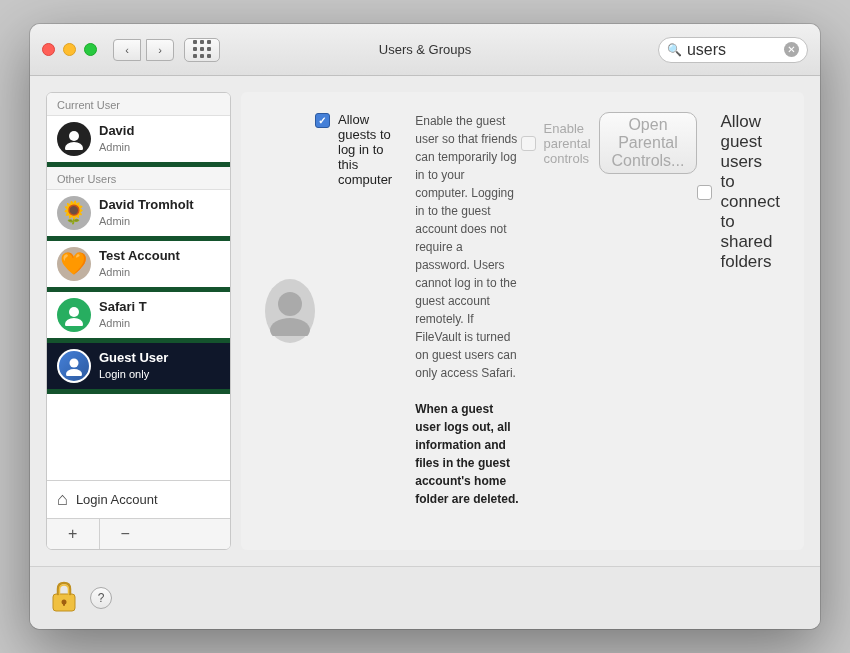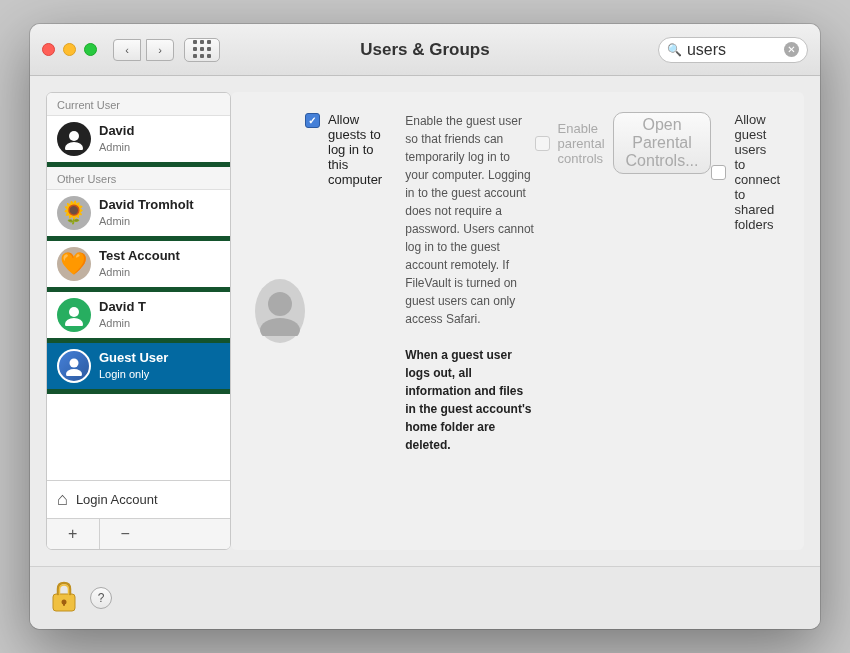--- a/index.html
+++ b/index.html
@@ -96,22 +96,22 @@
       width: 4px;
       height: 4px;
       background: #666;
       border-radius: 1px;
     }
 
     .title-text {
       position: absolute;
       left: 50%;
       transform: translateX(-50%);
-      font-size: 17px;
-      font-weight: 700;
+      font-size: 13px;
+      font-weight: 400;
       color: #333;
     }
 
     .search-box {
       margin-left: auto;
       display: flex;
       align-items: center;
       background: white;
       border: 1px solid #c0c0c0;
       border-radius: 14px;
@@ -148,21 +148,21 @@
       display: flex;
       align-items: center;
       justify-content: center;
       font-size: 10px;
     }
 
     
     .main-content {
       display: flex;
       padding: 16px;
-      gap: 0;
+      gap: 10px;
       min-height: 490px;
     }
 
     
     .sidebar {
       width: 185px;
       flex-shrink: 0;
       background: white;
       border: 1px solid #c8c8c8;
       border-radius: 6px;
@@ -182,21 +182,21 @@
     .user-item {
       display: flex;
       align-items: center;
       padding: 6px 10px;
       gap: 8px;
       cursor: pointer;
       border-bottom: 5px solid #14532d;
     }
 
     .user-item.selected {
-      background: #0369a1;
+      background: #0f172a;
     }
 
     .user-item.selected .user-name,
     .user-item.selected .user-role {
       color: white;
     }
 
     .user-avatar {
       width: 34px;
       height: 34px;
@@ -390,21 +390,21 @@
       cursor: default;
     }
 
     .shared-folders-row {
       display: flex;
       align-items: center;
       gap: 8px;
     }
 
     .shared-folders-label {
-      font-size: 13px;
+      font-size: 17px;
       color: #333;
     }
 
     
     .footer {
       display: flex;
       align-items: center;
       padding: 12px 20px;
       background: #e8e8e8;
       border-top: 1px solid #d0d0d0;
@@ -519,21 +519,21 @@
       </div>
 
       <div class="user-item">
         <div class="user-avatar" style="background:#27ae60; display:flex; align-items:center; justify-content:center;">
           <svg width="22" height="22" viewBox="0 0 22 22">
             <circle cx="11" cy="8" r="5" fill="white"></circle>
             <ellipse cx="11" cy="20" rx="9" ry="6" fill="white"></ellipse>
           </svg>
         </div>
         <div class="user-info">
-          <span class="user-name">David T</span>
+          <span class="user-name">Safari T</span>
           <span class="user-role">Admin</span>
         </div>
       </div>
 
       <div class="user-item selected">
         <div class="user-avatar avatar-guest">
           <svg width="20" height="20" viewBox="0 0 20 20">
             <circle cx="10" cy="7" r="4.5" fill="white"></circle>
             <ellipse cx="10" cy="18" rx="8" ry="5" fill="white"></ellipse>
           </svg>

